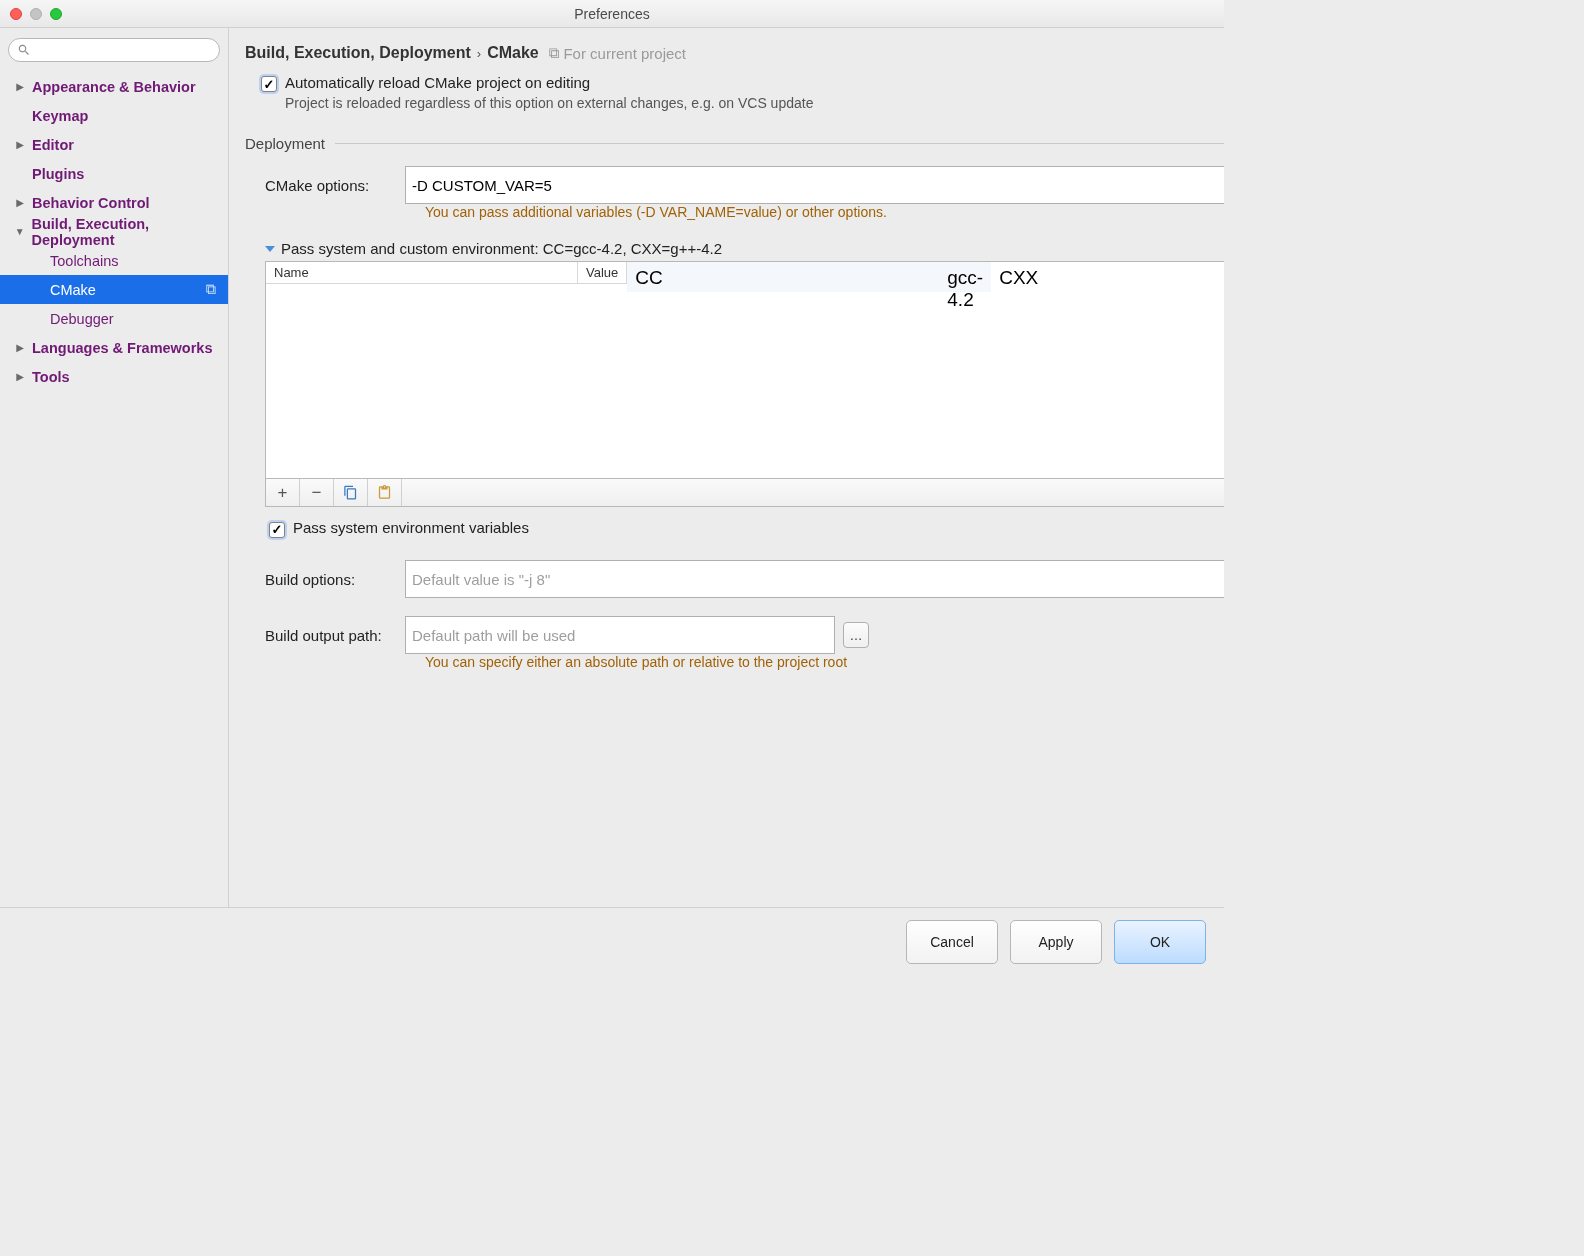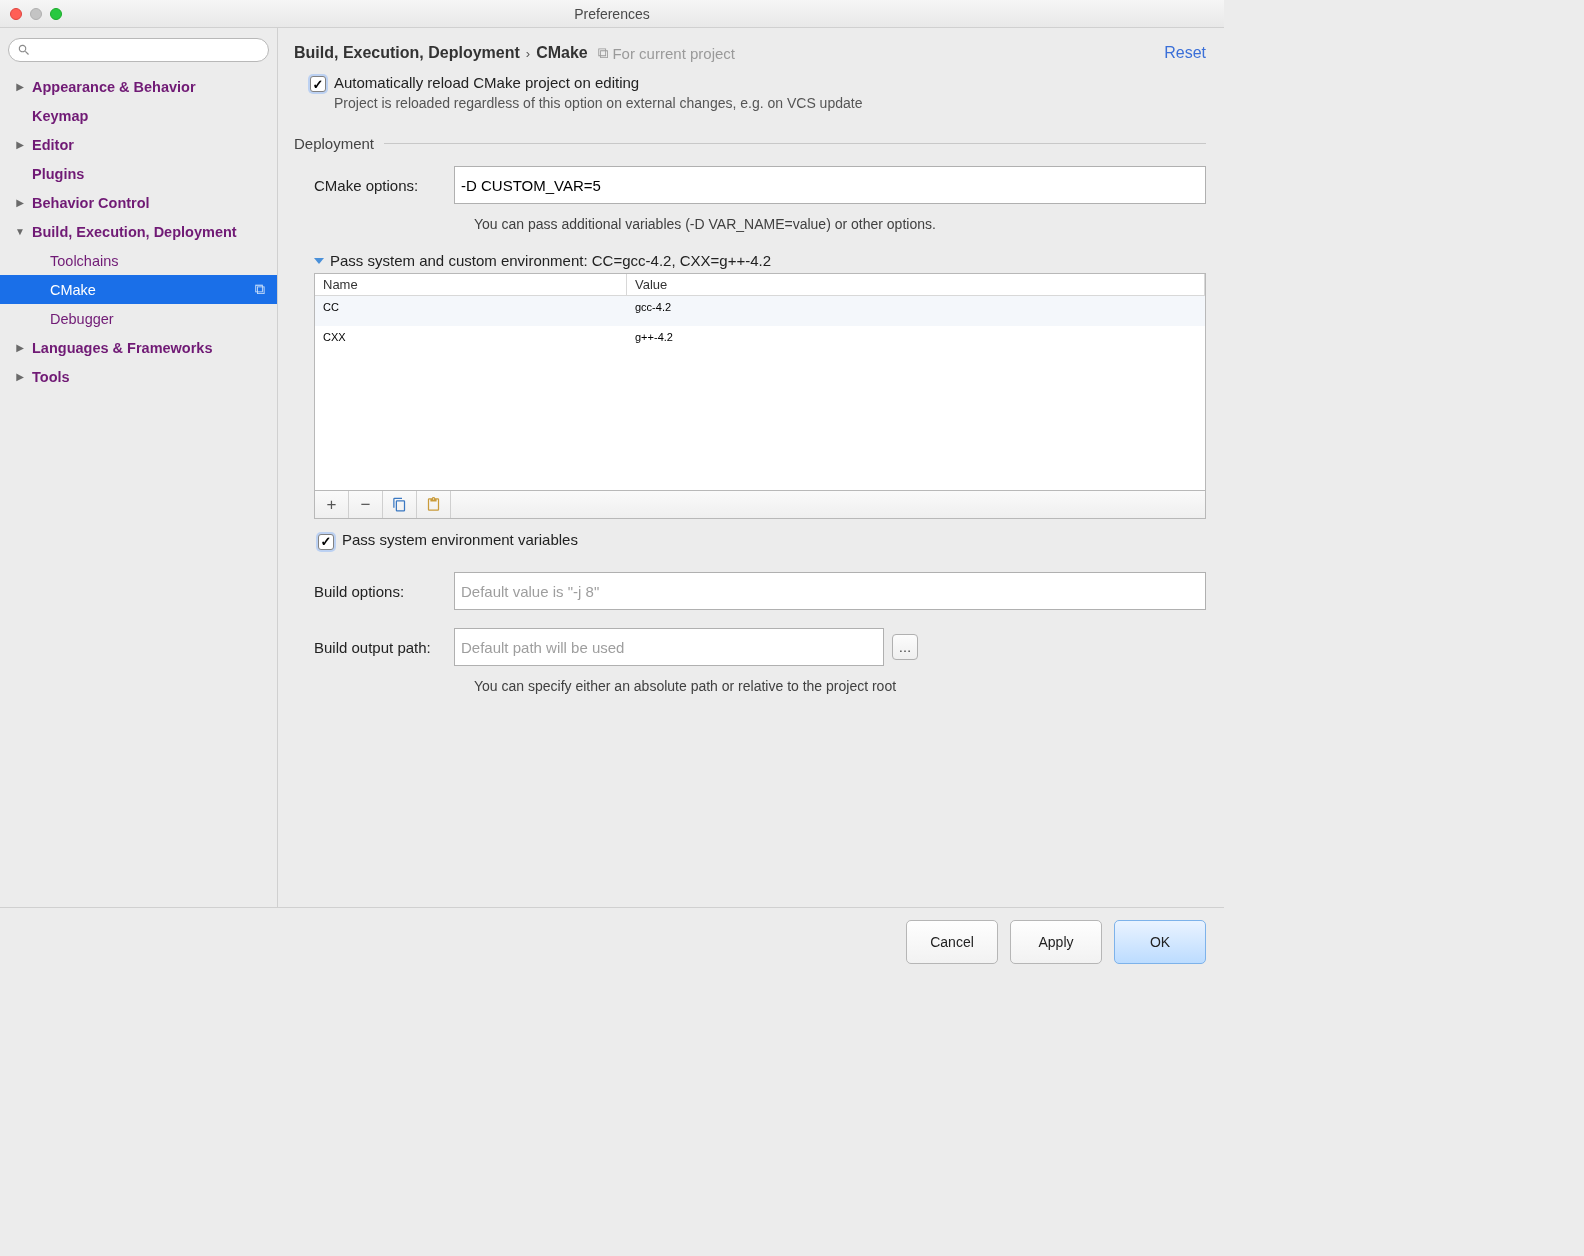--- a/index.html
+++ b/index.html
@@ -114,42 +114,42 @@
   display: flex; align-items: center; gap: 10px; color: #444; font-size: 15px;
 }
 .section-head .line { flex: 1; height: 1px; background: #c8c8c8; }
 .grid-row { display: flex; align-items: center; margin-top: 14px; }
 .grid-lbl { width: 160px; font-size: 15px; color: #222; padding-left: 20px; }
 .grid-field {
   flex: 1; height: 38px; border: 1px solid #b0b0b0; background: #fff;
   padding: 0 6px; font-size: 15px; font-family: inherit; outline: none;
 }
 .grid-field::placeholder { color: #9e9e9e; }
-.field-hint { font-size: 14px; color: #404040; margin-left: 180px; margin-top: 12px; }
+.field-hint { font-size: 14px; color: #a16207; margin-left: 180px; margin-top: 0; }
 .env-block { margin-top: 20px; margin-left: 20px; }
 .env-head {
   display: flex; align-items: center; gap: 6px; font-size: 15px; color: #222;
   margin-bottom: 4px;
 }
 .env-head .disc {
   width: 0; height: 0; border-left: 5px solid transparent;
   border-right: 5px solid transparent; border-top: 6px solid #4a90d9;
 }
 .env-table {
   border: 1px solid #b8b8b8; background: #fff; height: 218px;
-  display: flex; flex-direction: column;
+  display: flex; 
 }
 .env-thead {
   display: flex; height: 22px; background: #fff;
   border-bottom: 1px solid #d8d8d8; font-size: 13px; color: #333;
 }
 .env-th { padding: 3px 8px; border-right: 1px solid #d8d8d8; }
 .env-th.name { width: 312px; }
 .env-th.val { flex: 1; }
-.env-row { display: flex; height: 30px; font-size: 11px; }
+.env-row { display: flex; height: 30px; font-size: 19px; }
 .env-row.sel { background: #f4f7fb; }
 .env-td { padding: 5px 8px; }
 .env-td.name { width: 312px; }
 .env-td.val { flex: 1; }
 .env-tools {
   display: flex; border: 1px solid #b8b8b8; border-top: none;
   height: 28px; background: linear-gradient(#fafafa,#efefef);
 }
 .env-tool {
   width: 34px; display: flex; align-items: center; justify-content: center;

